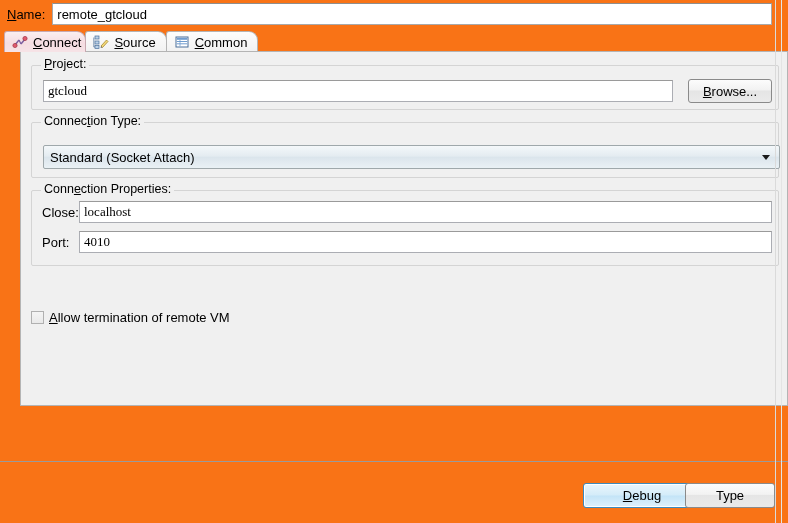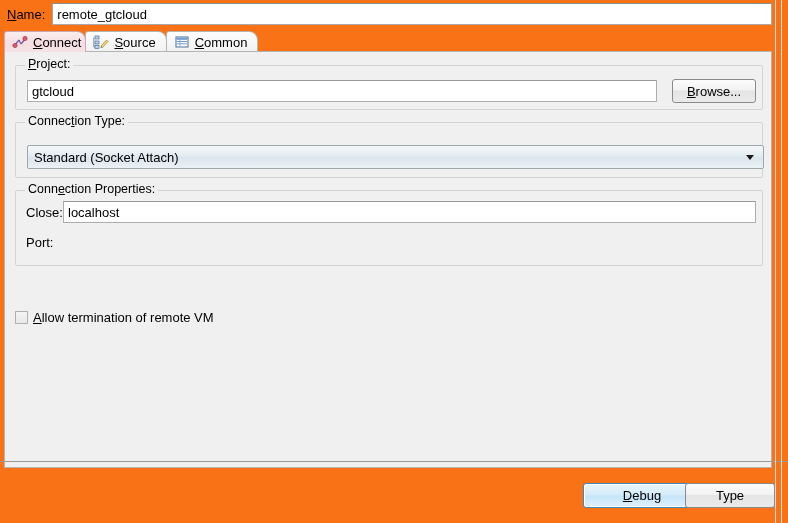--- a/index.html
+++ b/index.html
@@ -72,22 +72,22 @@
     background: linear-gradient(to bottom, #fbeef0 0%, #f5dde2 55%, #f6e3e6 100%);
     border-color: #c8a9b0;
     z-index: 3;
     padding-right: 4px;
   }
   .tab .tabtext { margin-left: 5px; }
   .tab .tabtext u { text-decoration: underline; }
   .tabicon { width: 16px; height: 16px; display: block; flex: 0 0 16px; }
 
   #tab-body {
-    position: absolute; left: 0; top: 20px;
-    width: 768px; height: 417px;
+    position: absolute; left: 16px; top: 20px;
+    width: 768px; height: 355px;
     background: #f0f0f0;
     border: 1px solid #b4b4b4;
   }
 
   
   .group {
     position: absolute;
     border: 1px solid #d4d4d4;
     border-radius: 2px;
   }
@@ -101,21 +101,21 @@
     white-space: nowrap;
   }
   .glabel u { text-decoration: underline; }
 
   
   .tfield {
     border: 1px solid #abadb3;
     border-top-color: #9a9a9a;
     background: #fff;
     height: 22px;
-    font-family: Liberation Sans, sans-serif;
+    font-family: Liberation Serif, serif;
     font-size: 13px;
     padding: 4px 4px;
     color: #000;
     outline: none;
   }
 
   
   .btn {
     border: 1px solid #8a8a8a;
     border-radius: 3px;
@@ -268,20 +268,21 @@
         </div>
       </div>
 
       <div class="group" style="left:10px; top:138px; width:748px; height:76px;">
         <span class="glabel">Conn<u>e</u>ction Properties:</span>
 
         <span style="position:absolute; left:10px; top:14px; font-size:13px;">Close:</span>
         <input class="tfield" type="text" style="position: absolute; left: 47px; top: 10px; width: 693px;" value="localhost">
 
         <span style="position:absolute; left:10px; top:44px; font-size:13px;">Port:</span>
+        <input class="tfield" type="text" style="position: absolute; left: 47px; top: 40px; width: 693px;" value="4010">
       </div>
 
       <div id="allow-term-row">
         <span id="allow-term-box"></span>
         <span id="allow-term-label"><u>A</u>llow termination of remote VM</span>
       </div>
 
     </div>
   </div>
 

